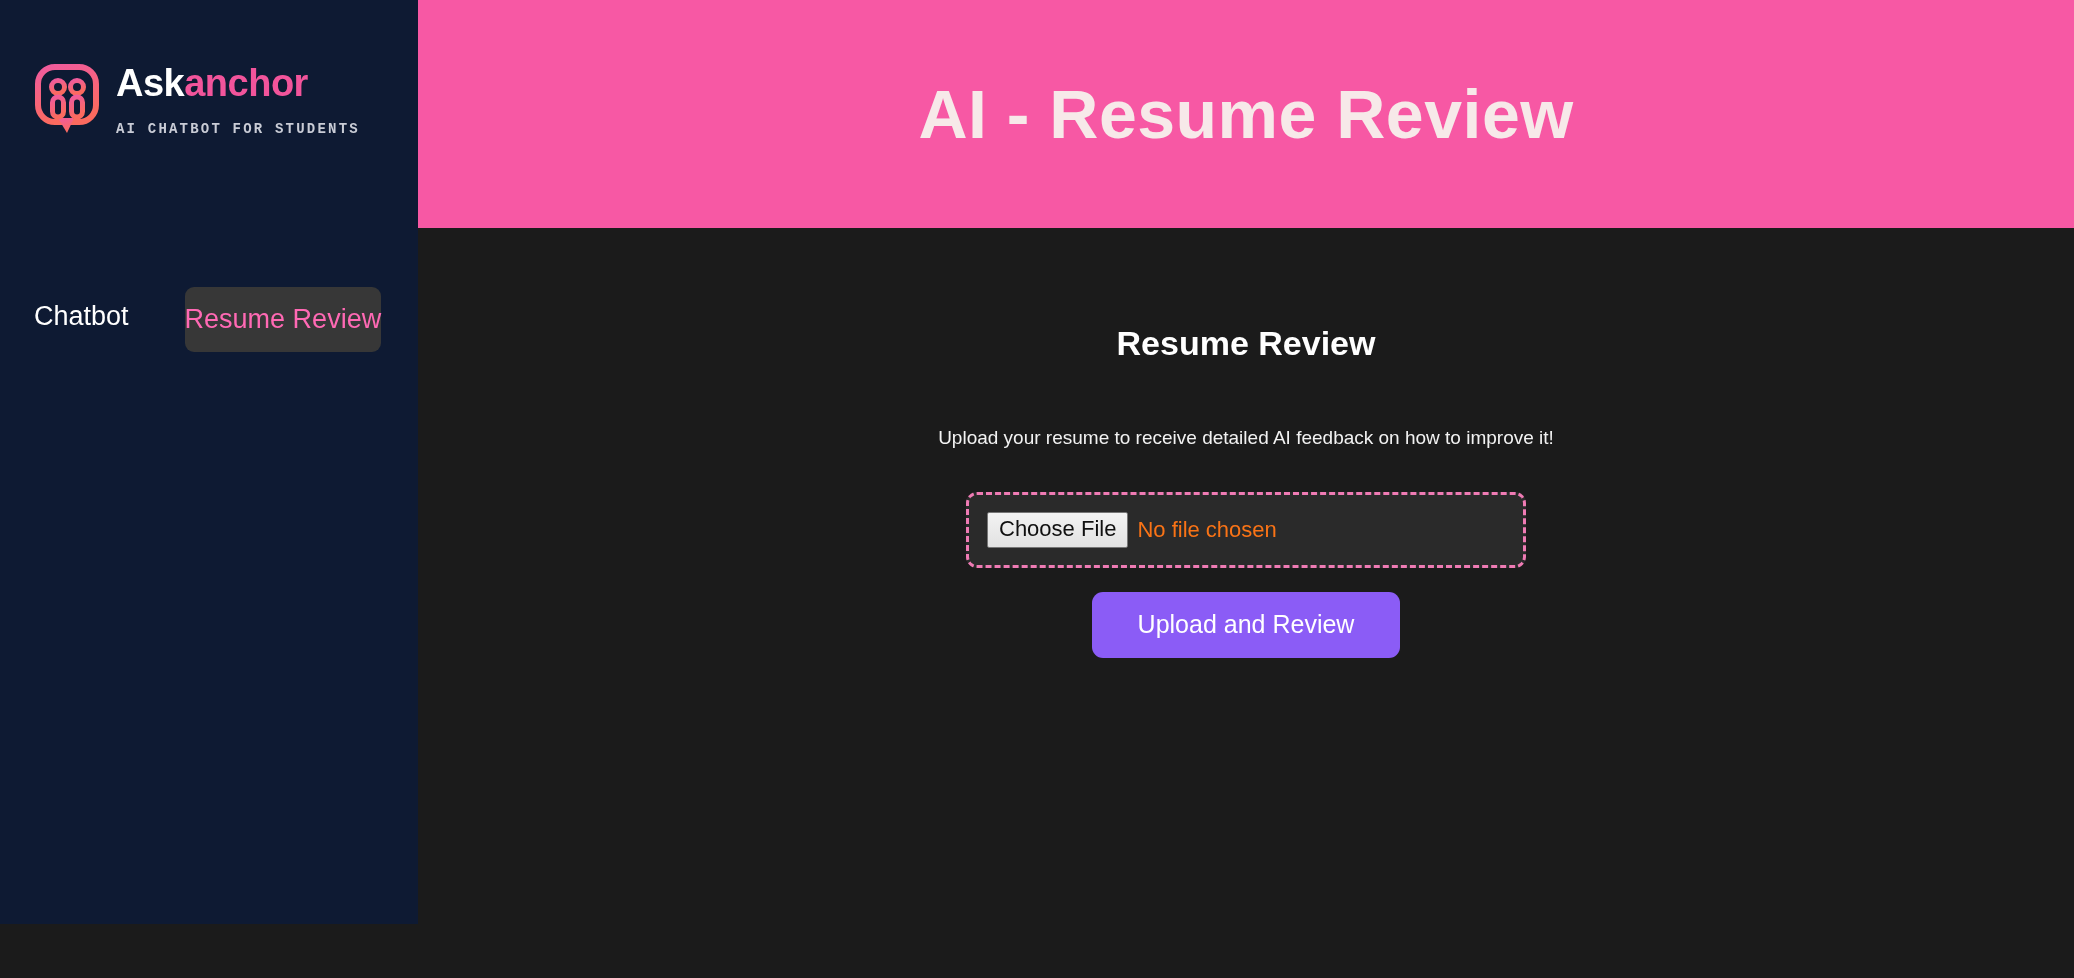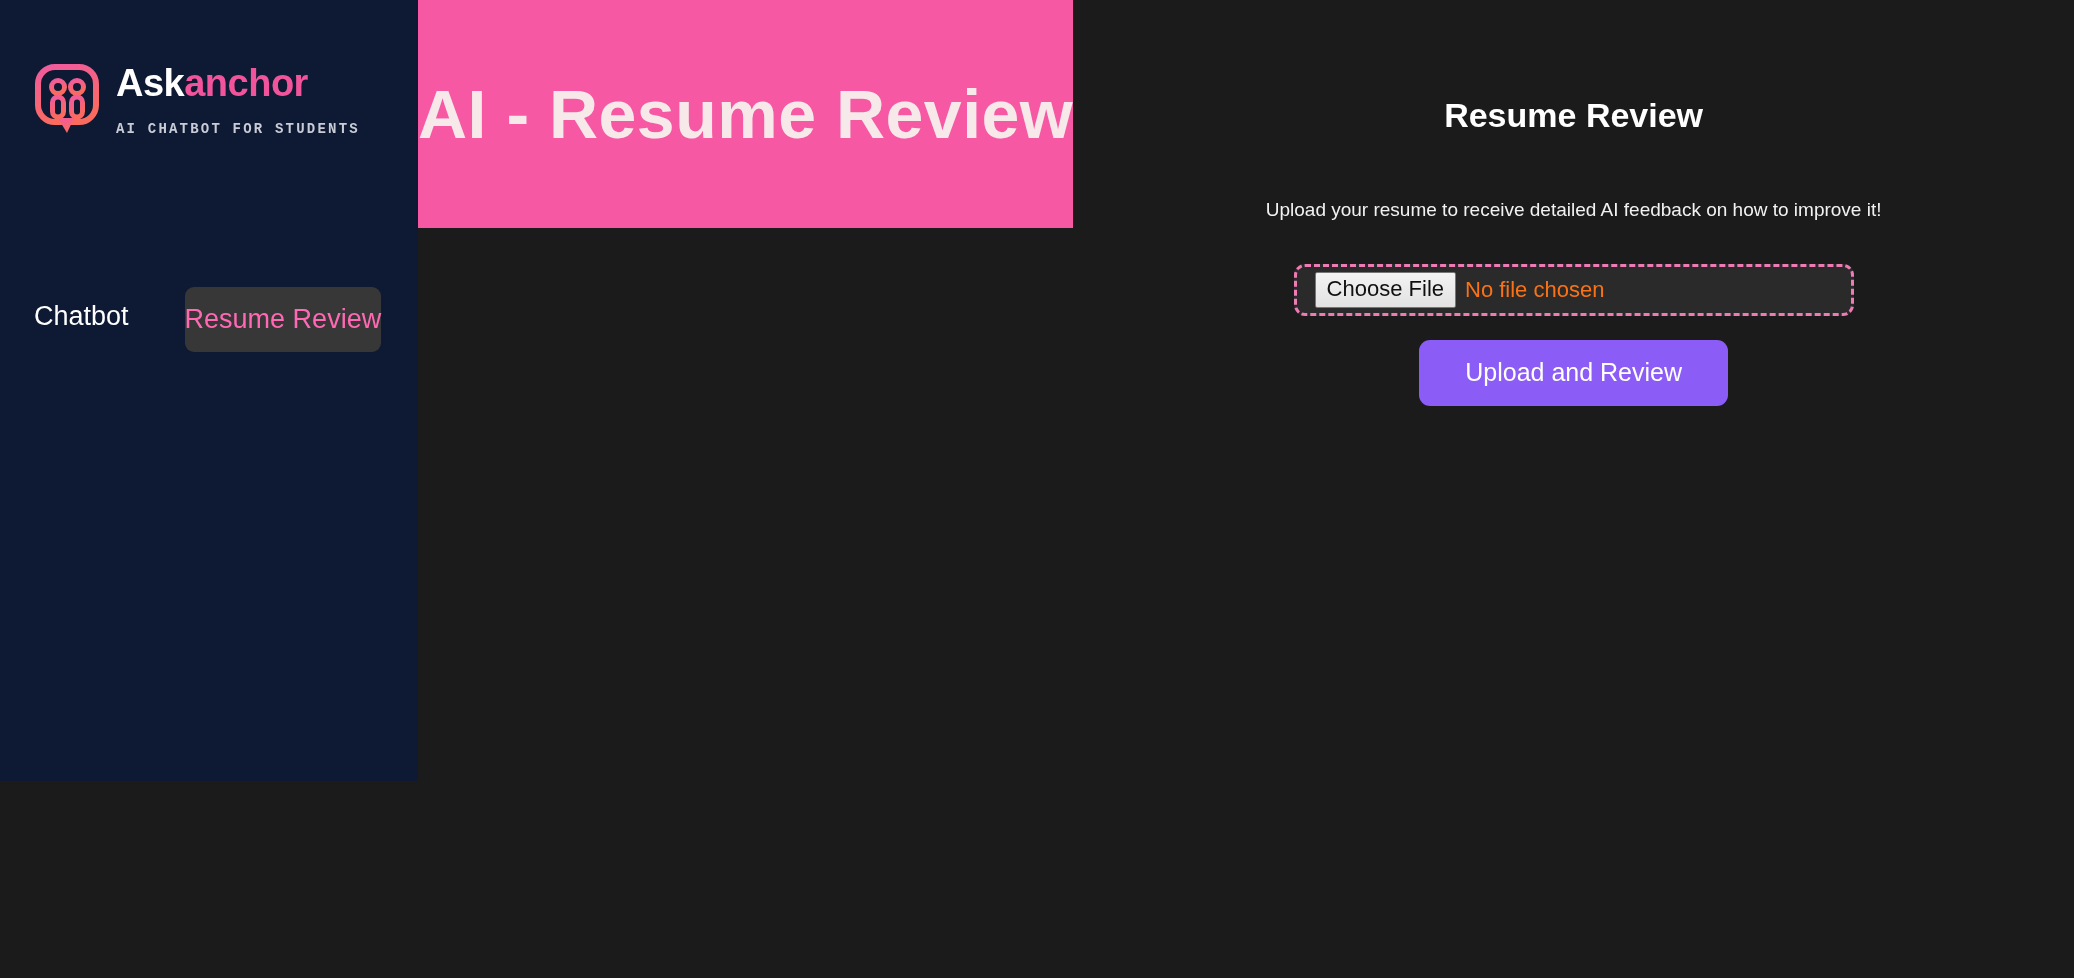--- a/index.html
+++ b/index.html
@@ -17,21 +17,21 @@
   .app {
     display: flex;
     width: 2074px;
     height: 978px;
   }
 
   
   .sidebar {
     width: 418px;
     min-width: 418px;
-    height: 781px;
+    height: 924px;
     background: #0e1a33;
     position: relative;
   }
 
   .logo-wrap {
     display: flex;
     align-items: center;
     padding: 62px 0 0 34px;
     gap: 14px;
   }
@@ -96,21 +96,21 @@
     padding: 17px 0 17px 0;
     text-align: center;
   }
 
   
   .main {
     flex: 1;
     height: 978px;
     background: #1b1b1b;
     display: flex;
-    flex-direction: row;
+    flex-direction: column;
   }
 
   .header {
     height: 228px;
     min-height: 228px;
     background: #f758a4;
     display: flex;
     align-items: center;
     justify-content: center;
   }
@@ -141,21 +141,21 @@
   .section-desc {
     color: #f2f2f2;
     font-size: 19px;
     margin: 64px 0 0 0;
     font-weight: normal;
   }
 
   .dropzone {
     margin-top: 43px;
     width: 560px;
-    height: 52px;
+    height: 76px;
     background: #2a2a2a;
     border: 3px dashed #ef7bb4;
     border-radius: 11px;
     display: flex;
     align-items: center;
     padding-left: 18px;
   }
 
   .file-input-row {
     display: flex;

